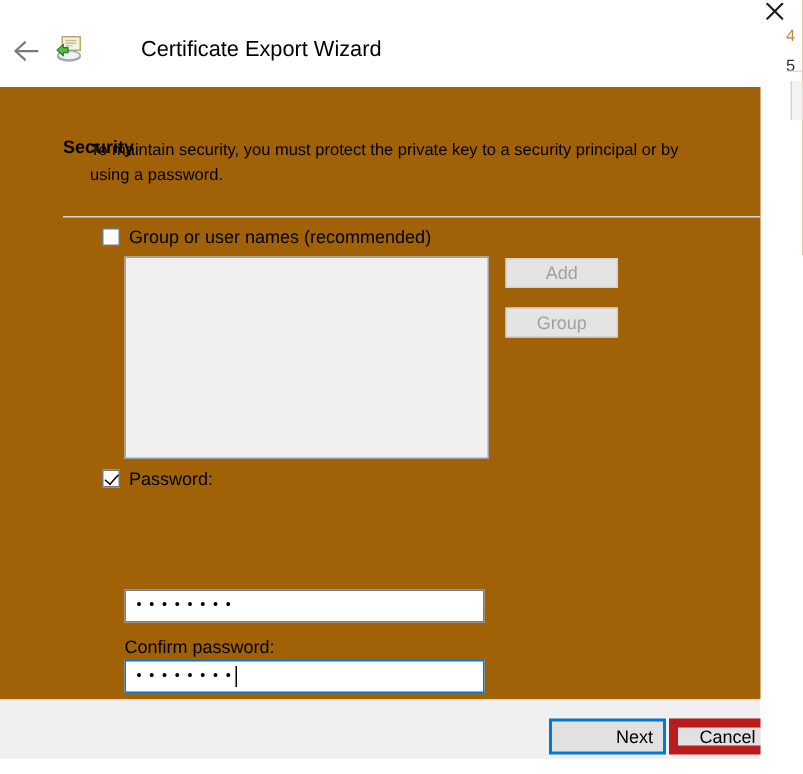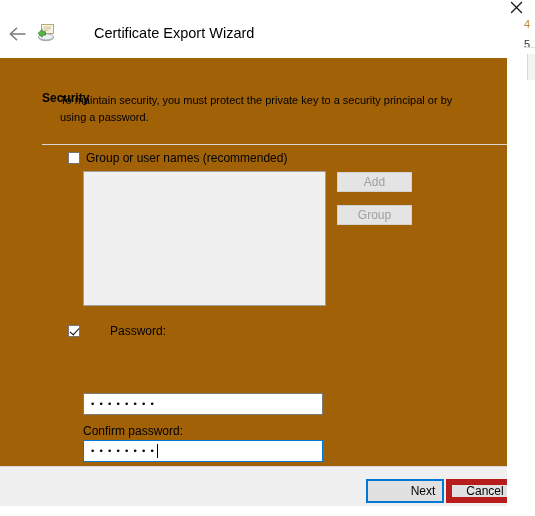--- a/index.html
+++ b/index.html
@@ -183,21 +183,21 @@
     transform: rotate(42deg);
   }
   .cb-label {
     margin-left: 6px;
     font-size: 12px;
     color: #000000;
     white-space: nowrap;
   }
 
   #row-groupnames { left: 68px; top: 93px; }
-  #row-password  { left: 68px; top: 266px; gap: 24px; }
+  #row-password  { left: 68px; top: 254px; }
 
   
   .listbox {
     position: absolute;
     left: 83px;
     top: 113px;
     width: 243px;
     height: 135px;
     background: #f0f0f0;
     border: 1px solid #a0a0a0;

